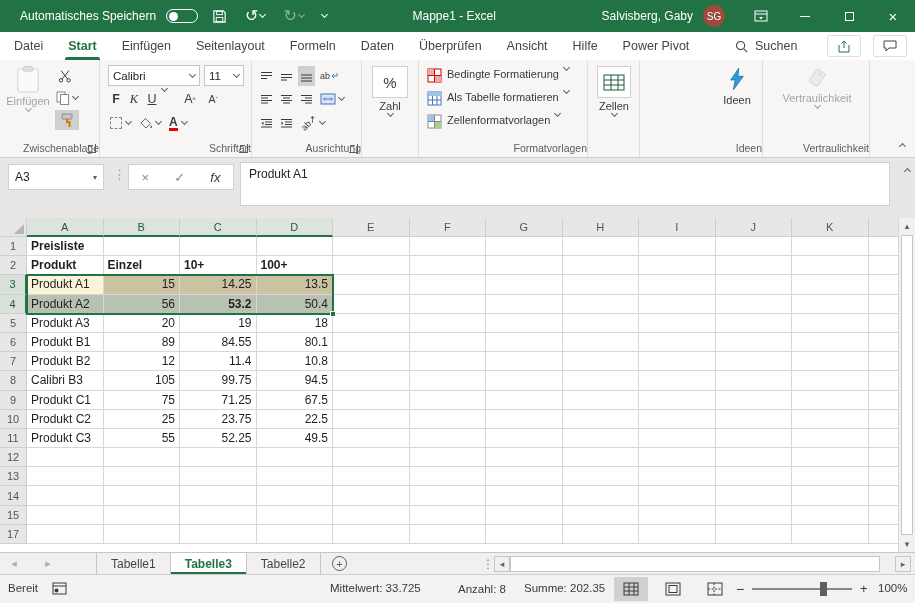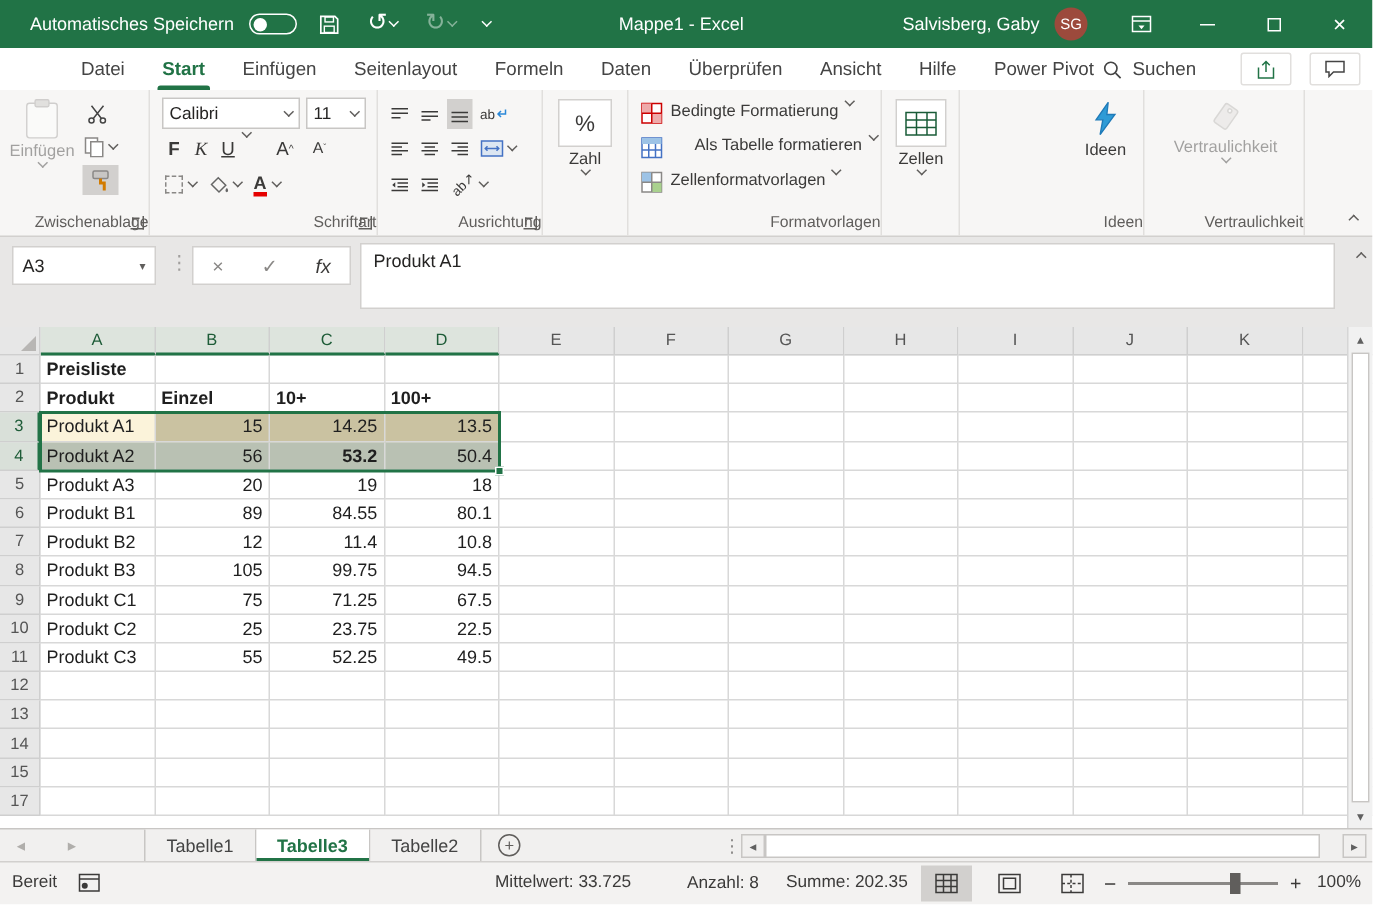--- a/index.html
+++ b/index.html
@@ -21,21 +21,21 @@
   .tb-title { position:absolute; left:50%; transform:translateX(-54%); top:0; height:32px; display:flex; align-items:center; font-size:12px; }
   .tb-right { position:absolute; right:0; top:0; height:32px; display:flex; align-items:center; }
   .username { font-size:12px; margin-right:10px; }
   .avatar { width:22px; height:22px; border-radius:50%; background:#9c4a3c; color:#fff; font-size:10px; display:flex; align-items:center; justify-content:center; margin-right:14px; }
   .winbtn { width:44px; height:32px; display:flex; align-items:center; justify-content:center; color:#fff; }
   .min-bar { width:10px; height:1px; background:#fff; }
   .max-box { width:9px; height:9px; border:1px solid #fff; }
   .close-x { font-size:15px; }
 
   
-  .tabrow { position:absolute; left:0; top:32px; width:915px; height:28px; background:#ffffff; display:flex; align-items:stretch;padding-left:40px; }
+  .tabrow { position:absolute; left:0; top:32px; width:915px; height:28px; background:#ffffff; display:flex; align-items:stretch; }
   .rtab { padding:0 11px; margin-left:3px; display:flex; align-items:center; font-size:12.5px; color:#444; position:relative; }
   .rtab.active { color:#217346; font-weight:bold; }
   .rtab.active::after { content:""; position:absolute; left:8px; right:8px; bottom:0; height:3px; background:#217346; border-radius:2px 2px 0 0; }
   .searchbox { position:absolute; left:735px; top:0; height:28px; display:flex; align-items:center; gap:7px; font-size:12.5px; color:#444; }
   .tabrow-icons { position:absolute; right:8px; top:3px; display:flex; gap:12px; }
   .tabrow-icons .tbi { width:34px; height:22px; border:1px solid #e1dfdd; border-radius:2px; display:flex; align-items:center; justify-content:center; }
 
   
   .ribbon { position:absolute; left:0; top:60px; width:915px; height:98px; background:#f7f6f5; border-bottom:1px solid #d2d0ce; }
   .rgroup { position:absolute; top:0; height:97px; border-right:1px solid #e1dfdd; }
@@ -363,21 +363,21 @@
           </svg>
         <span style="font-size:11px;">Bedingte Formatierung</span>
         <span class="chev" style="color:#605e5c;"></span>
       </div>
       <div class="rowflex" style="position:absolute;left:8px;top:31px;gap:5px;">
         <svg width="15" height="15" viewBox="0 0 15 15">
             <rect x="1" y="1" width="13" height="13" fill="#fff" stroke="#4472c4"></rect>
             <rect x="1" y="1" width="13" height="4" fill="#9dc3e6"></rect>
             <path d="M1 9h13M5.5 5v9M10 5v9" stroke="#4472c4"></path>
           </svg>
-        <span style="font-size:11px;margin-left:16px;">Als Tabelle formatieren</span>
+        <span style="font-size:11px;">Als Tabelle formatieren</span>
         <span class="chev" style="color:#605e5c;"></span>
       </div>
       <div class="rowflex" style="position:absolute;left:8px;top:54px;gap:5px;">
         <svg width="15" height="15" viewBox="0 0 15 15">
             <rect x="1" y="1" width="13" height="13" fill="#fff" stroke="#8a8886"></rect>
             <rect x="1" y="1" width="6.5" height="6.5" fill="#9dc3e6"></rect>
             <rect x="7.5" y="7.5" width="6.5" height="6.5" fill="#a9d18e"></rect>
             <path d="M1 7.5h13M7.5 1v13" stroke="#8a8886"></path>
           </svg>
         <span style="font-size:11px;">Zellenformatvorlagen</span>
@@ -565,21 +565,21 @@
         <div class="gc"></div>
         <div class="gc"></div>
         <div class="gc"></div>
         <div class="gc"></div>
         <div class="gc"></div>
         <div class="gc"></div>
         <div class="gc fill"></div>
       </div>
       <div class="grow">
         <div class="rh">8</div>
-        <div class="gc">Produkt B3</div>
+        <div class="gc">Calibri B3</div>
         <div class="gc num">105</div>
         <div class="gc num">99.75</div>
         <div class="gc num">94.5</div>
         <div class="gc"></div>
         <div class="gc"></div>
         <div class="gc"></div>
         <div class="gc"></div>
         <div class="gc"></div>
         <div class="gc"></div>
         <div class="gc"></div>

